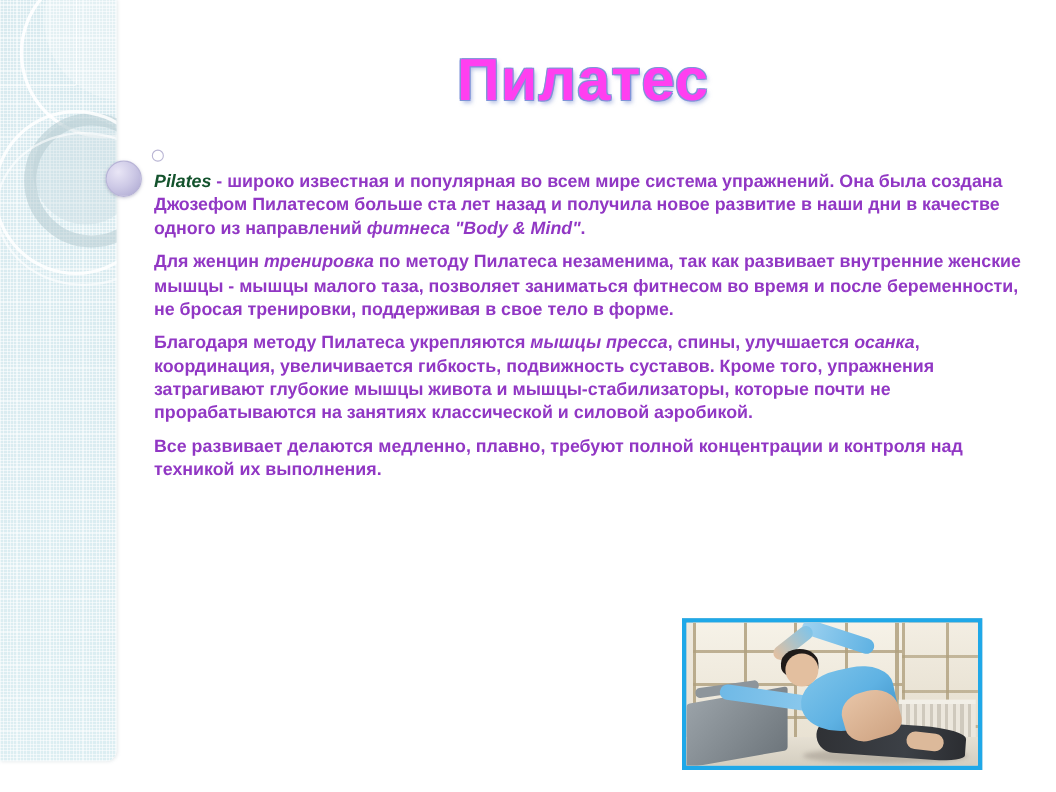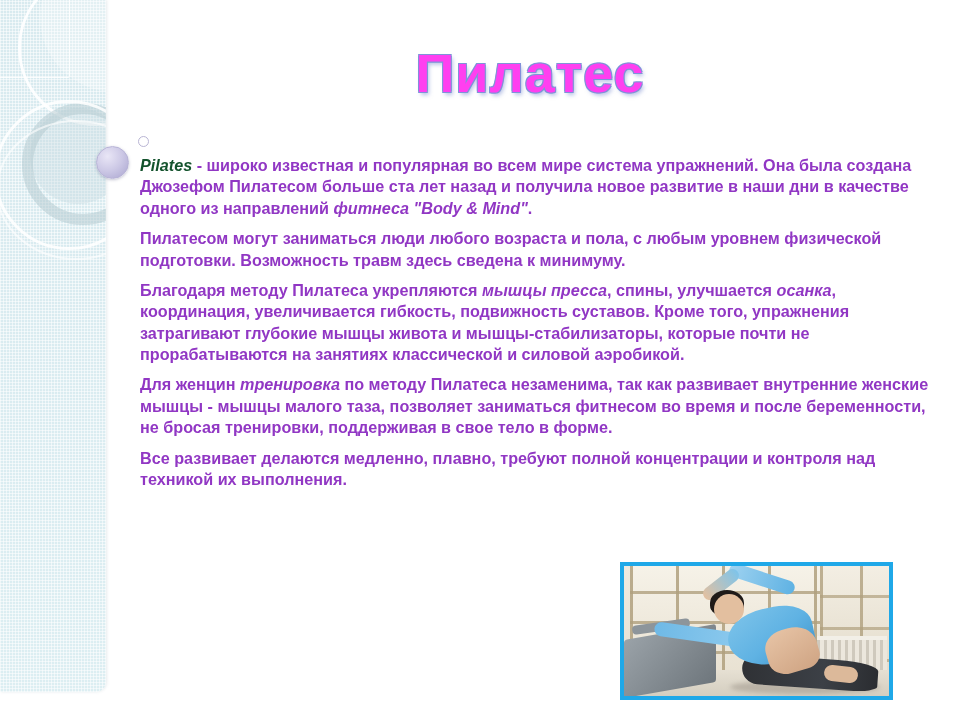--- a/index.html
+++ b/index.html
@@ -241,23 +241,22 @@
     <div class="sb-ring-mid"></div>
     <div class="sb-arc-low"></div>
   </div>
   <div class="sphere"></div>
   <div class="mini-circle"></div>
 
   <div class="title">Пилатес</div>
 
   <div class="body-copy">
     <p><span class="pink-ital">Pilates</span><span> - широко известная и популярная во всем мире система упражнений. Она была создана Джозефом Пилатесом больше ста лет назад и получила новое развитие в наши дни в качестве одного из направлений </span><span class="ital">фитнеса "Body &amp; Mind"</span><span>.</span></p>
-    <p><span>Пилатесом могут заниматься люди любого возраста и пола, с любым уровнем физической подготовки. Возможность травм здесь сведена к минимуму.</span></p>
+    <p><span>Для женцин </span><span class="ital">тренировка</span><span> по методу Пилатеса незаменима, так как развивает внутренние женские мышцы - мышцы малого таза, позволяет заниматься фитнесом во время и после беременности, не бросая тренировки, поддерживая в свое тело в форме.</span></p>
     <p><span>Благодаря методу Пилатеса укрепляются </span><span class="ital">мышцы пресса</span><span>, спины, улучшается </span><span class="ital">осанка</span><span>, координация, увеличивается гибкость, подвижность суставов. Кроме того, упражнения затрагивают глубокие мышцы живота и мышцы-стабилизаторы, которые почти не прорабатываются на занятиях классической и силовой аэробикой.</span></p>
-    <p><span>Для женцин </span><span class="ital">тренировка</span><span> по методу Пилатеса незаменима, так как развивает внутренние женские мышцы - мышцы малого таза, позволяет заниматься фитнесом во время и после беременности, не бросая тренировки, поддерживая в свое тело в форме.</span></p>
     <p><span>Все развивает делаются медленно, плавно, требуют полной концентрации и контроля над техникой их выполнения.</span></p>
   </div>
 
   <div class="photo-frame">
     <div class="photo">
       <div class="ph-wall"></div>
       <div class="ph-shoji"></div>
       <div class="ph-shoji2"></div>
       <div class="ph-rad"></div>
       <div class="ph-floor"></div>

